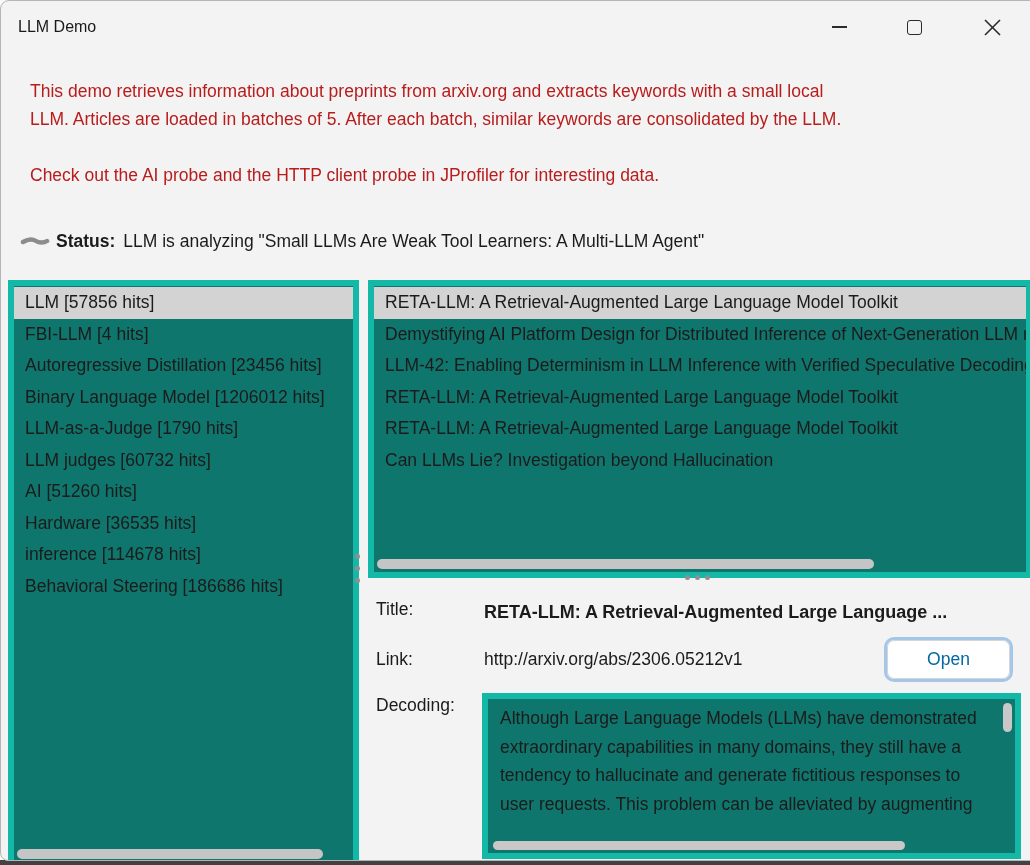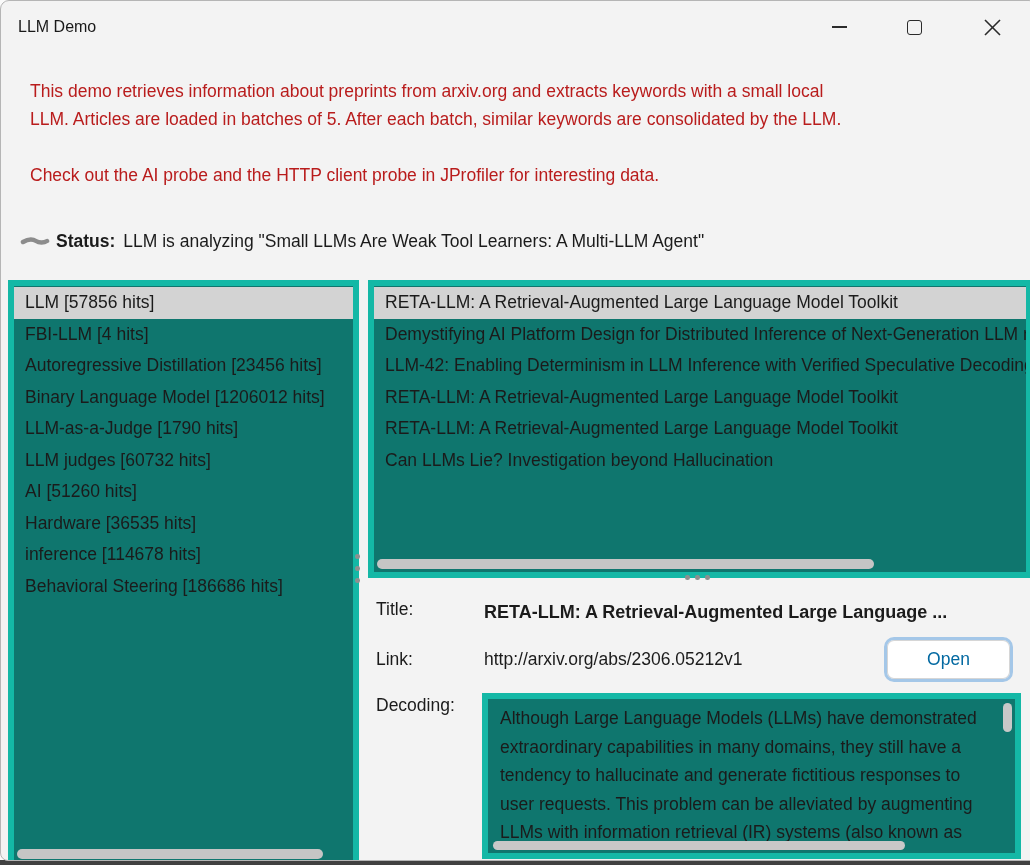--- a/index.html
+++ b/index.html
@@ -162,19 +162,18 @@
   <div class="detail-link-value">http://arxiv.org/abs/2306.05212v1</div>
   <button class="open-button">Open</button>
 
   <div class="detail-label lbl-summary">Decoding:</div>
   <div class="panel summary-box">
     <div class="summary-text">
       <div class="summary-line">Although Large Language Models (LLMs) have demonstrated</div>
       <div class="summary-line">extraordinary capabilities in many domains, they still have a</div>
       <div class="summary-line">tendency to hallucinate and generate fictitious responses to</div>
       <div class="summary-line">user requests. This problem can be alleviated by augmenting</div>
-      <div class="summary-line">LLMs with information retrieval (IR) systems (also known as</div>
     </div>
     <div class="summary-vscroll"></div>
     <div class="summary-hscroll"></div>
   </div>
 
 </div>
 
 </body></html>

